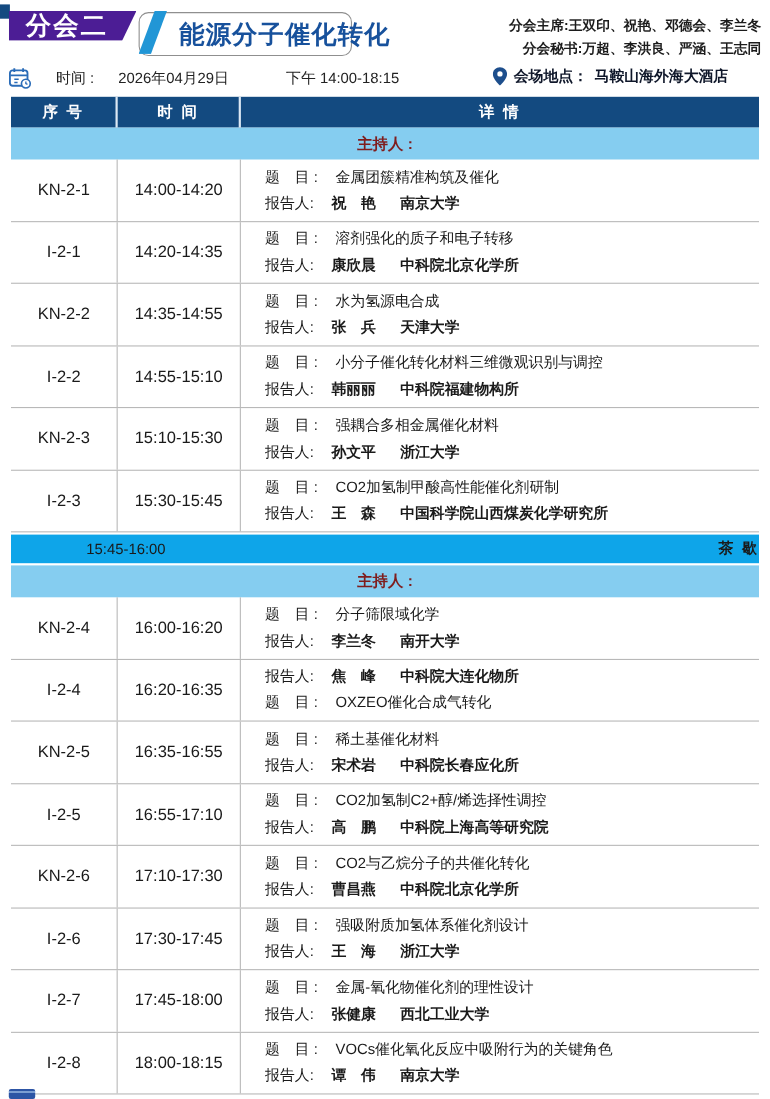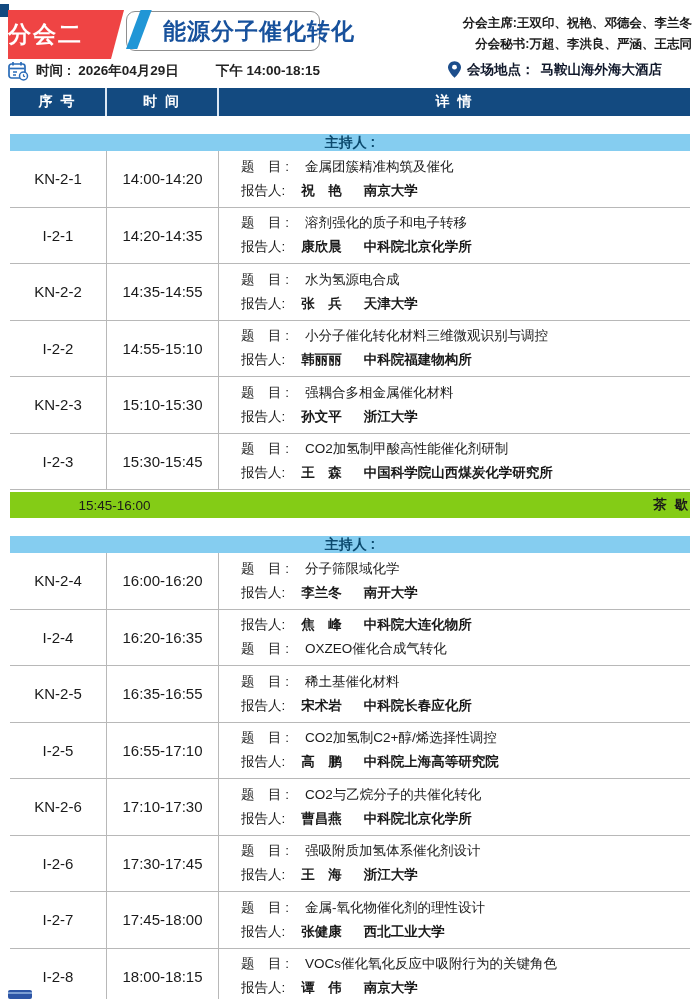--- a/index.html
+++ b/index.html
@@ -4,57 +4,57 @@
 <style>
   html,body{margin:0;padding:0;}
   body{
     width:700px;height:999px;position:relative;overflow:hidden;background:#fff;
     font-family:"Liberation Sans","DejaVu Sans",sans-serif;color:#1a1a1a;
   }
   
   .corner-sq{position:absolute;left:0;top:4px;width:9px;height:13px;background:#134a80;}
   .title-box{position:absolute;left:126px;top:11px;width:192px;height:38px;
     border:1.5px solid #8f8f8f;border-radius:9px;background:#fff;}
-  .badge{position:absolute;left:8px;top:10px;width:116px;height:49px;background:#ef4444;
+  .badge{position:absolute;left:8px;top:10px;width:116px;height:27px;background:#4c1d95;
     clip-path:polygon(0 0,100% 0,calc(100% - 13px) 100%,0 100%);
-    display:flex;align-items:center;justify-content:flex-start;padding-right:10px;box-sizing:border-box;}
+    display:flex;align-items:center;justify-content:center;padding-right:10px;box-sizing:border-box;}
   .badge span{color:#fff;font-weight:bold;font-size:23px;letter-spacing:2px;}
   .slash{position:absolute;left:126px;top:10px;width:28px;height:39px;background:#2196d6;
     clip-path:polygon(52% 0,92% 0,40% 100%,0 100%);}
   .session-title{position:absolute;left:163px;top:16px;font-size:23px;font-weight:bold;
     color:#17519c;letter-spacing:1px;}
   .chairs{position:absolute;right:8px;top:13px;text-align:right;font-size:12.5px;
     font-weight:bold;color:#1c1c1c;line-height:21px;}
   
-  .time-group{position:absolute;left:8px;top:61px;display:flex;align-items:center;gap:7px;
-    font-size:13.5px;font-weight:bold;color:#222;}
+  .time-group{position:absolute;left:8px;top:61px;display:flex;align-items:center;gap:22px;
+    font-size:13.5px;font-weight:normal;color:#222;}
   .time-group .date{margin-right:30px;}
   .venue-group{position:absolute;left:448px;top:61px;display:flex;align-items:flex-start;gap:6px;
     font-size:13.5px;font-weight:bold;color:#0f172a;}
   .icn{display:inline-flex;align-items:center;}
   
   .table{position:absolute;left:10px;top:88px;width:680px;}
   .thead{display:flex;height:28px;background:#134a80;color:#fff;font-weight:bold;font-size:14px;}
   .thead .hc{display:flex;align-items:center;justify-content:center;letter-spacing:2px;}
   .thead .hc1{width:97px;border-right:2px solid #dce8f4;box-sizing:border-box;}
   .thead .hc2{width:112px;border-right:2px solid #dce8f4;box-sizing:border-box;}
   .thead .hc3{flex:1;}
-  .host-row{height:17px;margin-top:18px;background:#85cdf0;display:flex;align-items:center;
-    justify-content:center;font-weight:bold;font-size:14px;color:#0c4a6e;}
+  .host-row{height:29px;margin-top:0;background:#85cdf0;display:flex;align-items:center;
+    justify-content:center;font-weight:bold;font-size:14px;color:#7f1d1d;}
   .talk-row{display:flex;height:56.5px;border-bottom:1px solid #b8b8b8;box-sizing:border-box;}
   .talk-row .tc1{width:97px;display:flex;align-items:center;justify-content:center;
     border-right:1px solid #b8b8b8;box-sizing:border-box;font-size:15px;}
   .talk-row .tc2{width:112px;display:flex;align-items:center;justify-content:center;
     border-right:1px solid #b8b8b8;box-sizing:border-box;font-size:15px;}
   .talk-row .tc3{flex:1;display:flex;flex-direction:column;justify-content:center;gap:6px;
     padding-left:22px;font-size:13.5px;box-sizing:border-box;}
   .talk-row .lbl{margin-right:16px;}
   .talk-row .bold{font-weight:bold;}
   .talk-row .name{margin-right:22px;}
-  .tea-row{height:26px;margin:2px 0;background:#84cc16;display:flex;align-items:center;font-size:13.5px;}
+  .tea-row{height:26px;margin:2px 0;background:#0ea5e9;display:flex;align-items:center;font-size:13.5px;}
   .tea-time{width:209px;text-align:center;}
   .tea-label{flex:1;text-align:right;font-weight:bold;letter-spacing:2px;}
   
   .cut-elem{position:absolute;left:8px;top:990px;width:24px;height:9px;border-radius:2px;
     background:linear-gradient(#2d55a5 0 2px,#7c9ed2 2px 4px,#2d55a5 4px 100%);}
 </style>
 </head>
 <body>
 
 <div class="page">

